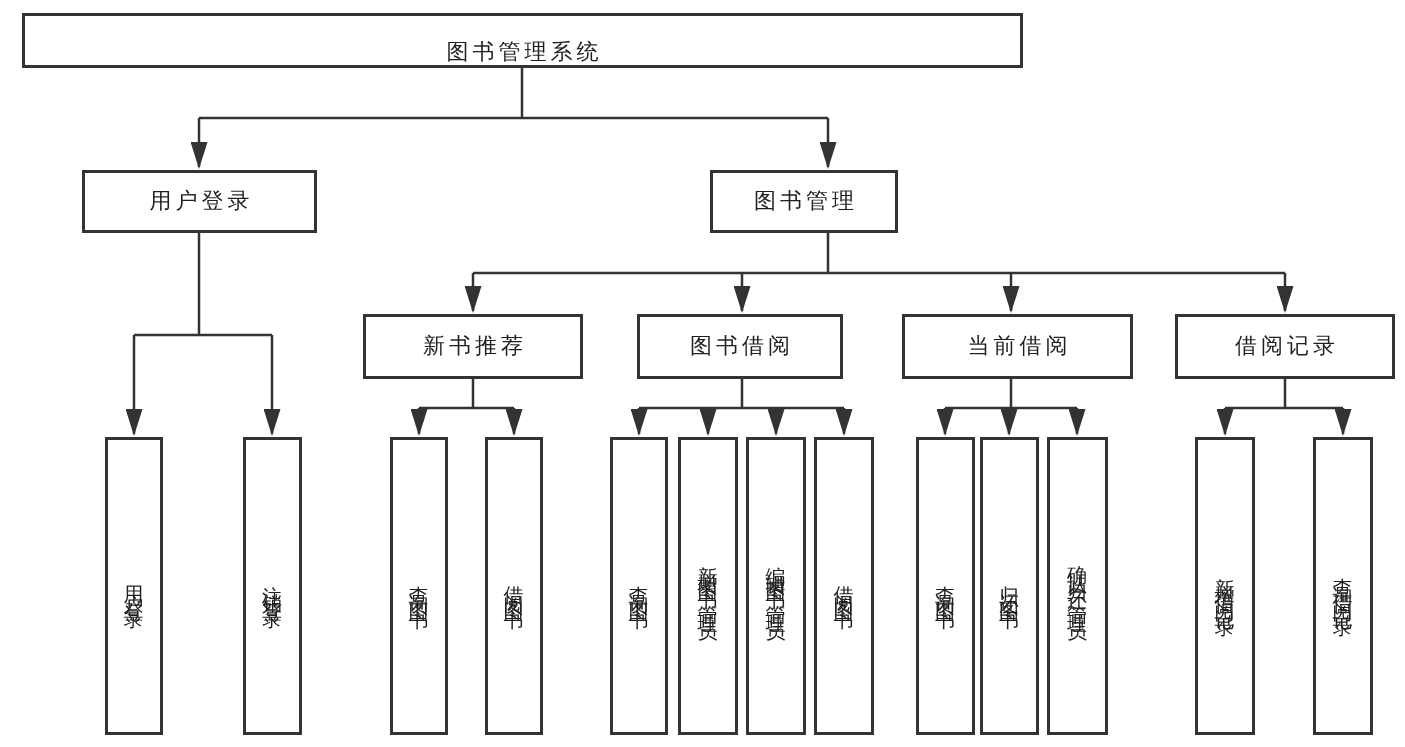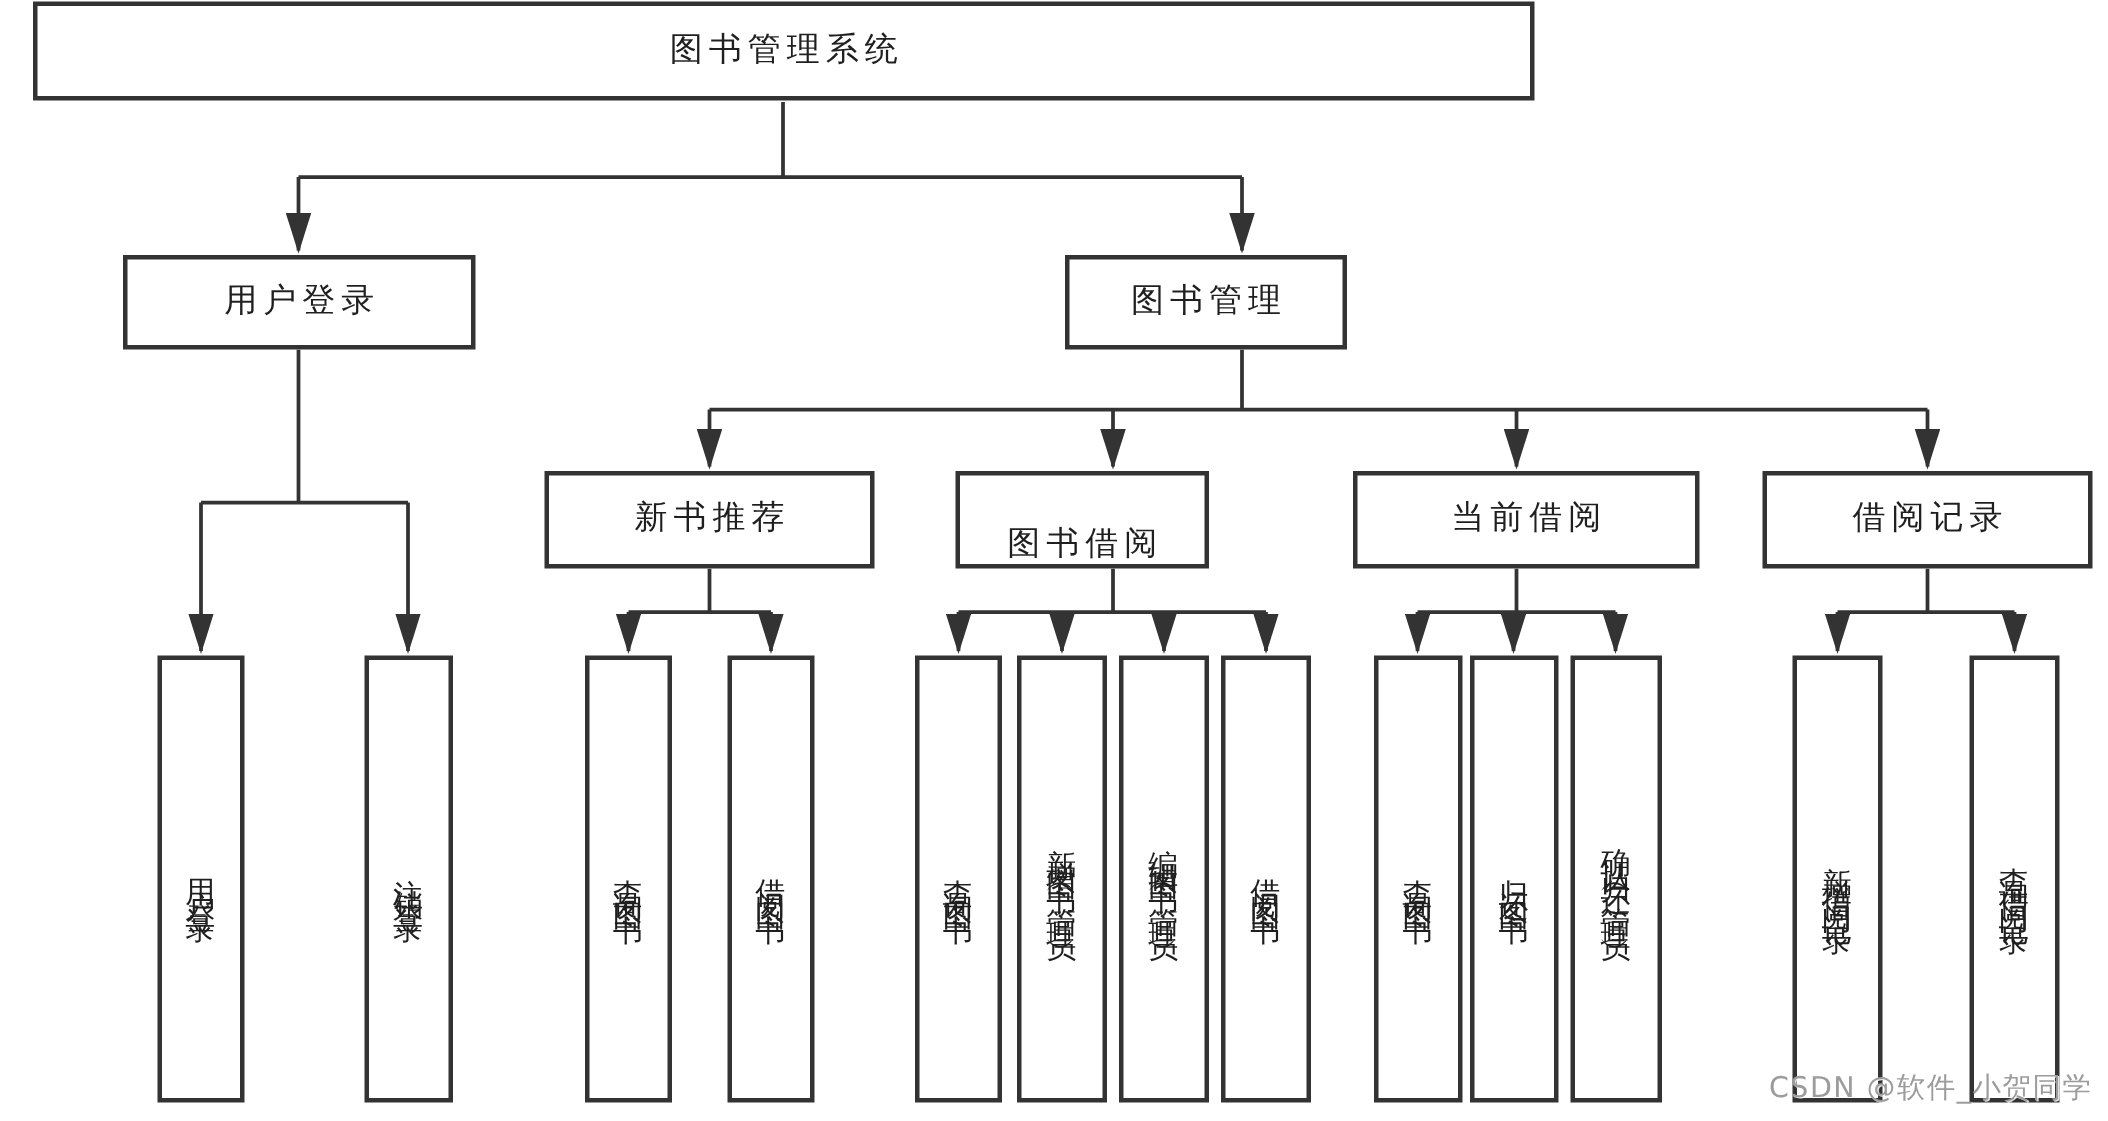--- a/index.html
+++ b/index.html
@@ -98,35 +98,35 @@
       <path d="M776 408 V434" marker-end="url(#arrow)"></path>
       <path d="M844 408 V434" marker-end="url(#arrow)"></path>
       <path d="M945 408 V434" marker-end="url(#arrow)"></path>
       <path d="M1009 408 V434" marker-end="url(#arrow)"></path>
       <path d="M1077 408 V434" marker-end="url(#arrow)"></path>
       <path d="M1225 408 V434" marker-end="url(#arrow)"></path>
       <path d="M1343 408 V434" marker-end="url(#arrow)"></path>
     </g>
   </svg>
 
-  <div class="node h" style="left:22px; top:1px; width:1001px; height:66px;">
+  <div class="node h" style="left:22px; top:13px; width:1001px; height:55px;align-items:flex-end;">
     <span class="lbl">图书管理系统</span>
   </div>
 
   <div class="node h" style="left:82px; top:170px; width:235px; height:63px;">
     <span class="lbl">用户登录</span>
   </div>
   <div class="node h" style="left:710px; top:170px; width:188px; height:63px;">
     <span class="lbl">图书管理</span>
   </div>
 
   <div class="node h" style="left:363px; top:314px; width:220px; height:65px;">
     <span class="lbl">新书推荐</span>
   </div>
-  <div class="node h" style="left:637px; top:314px; width:169px; height:65px;align-items:flex-end;">
+  <div class="node h" style="left:637px; top:314px; width:206px; height:65px;">
     <span class="lbl">图书借阅</span>
   </div>
   <div class="node h" style="left:902px; top:314px; width:231px; height:65px;">
     <span class="lbl">当前借阅</span>
   </div>
   <div class="node h" style="left:1175px; top:314px; width:220px; height:65px;">
     <span class="lbl">借阅记录</span>
   </div>
 
   <div class="node v" style="left:105px; top:437px; width:58px; height:298px;">
@@ -166,15 +166,14 @@
     <span class="lbl">确认归还（管理员）</span>
   </div>
 
   <div class="node v" style="left:1195px; top:437px; width:60px; height:298px;">
     <span class="lbl">新增借阅记录</span>
   </div>
   <div class="node v" style="left:1313px; top:437px; width:60px; height:298px;">
     <span class="lbl">查询借阅记录</span>
   </div>
 
-  <div class="watermark">CSDN @软件_小贺同学</div>
 
 </div>
 
 </body></html>

